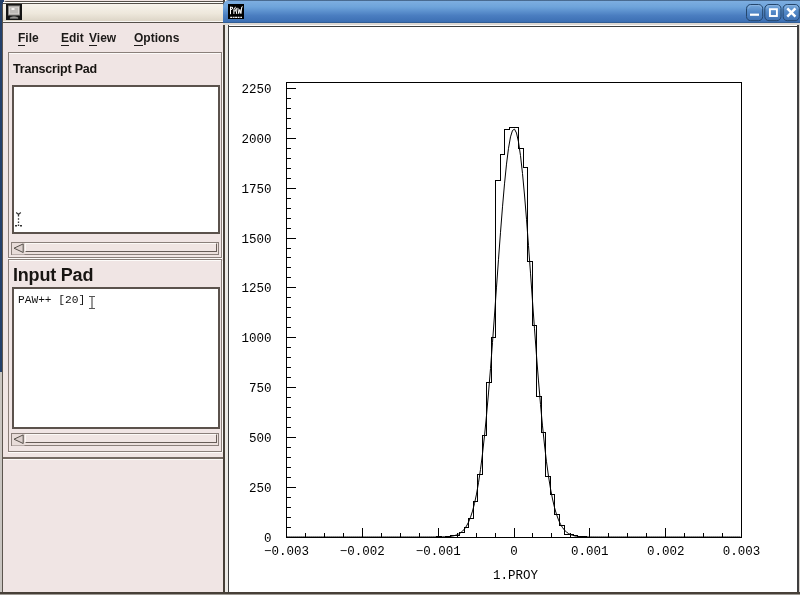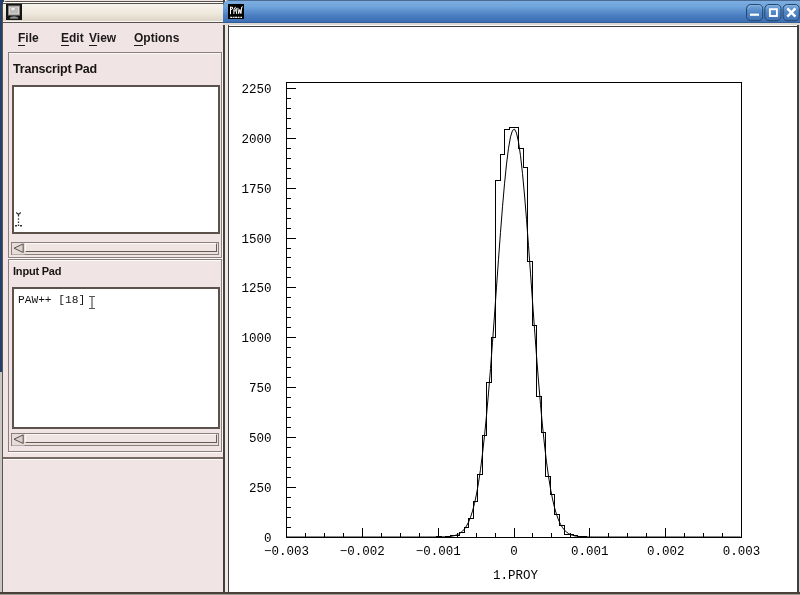--- a/index.html
+++ b/index.html
@@ -58,24 +58,24 @@
 <div class="abs" style="left:8px;top:256.5px;width:214px;height:1px;background:#8a7f7a;"></div>
 <div class="abs" style="left:8px;top:257.5px;width:214px;height:1px;background:#fdfbf9;"></div>
 <div class="abs" style="left:8px;top:258.5px;width:214px;height:1px;background:#8a7f7a;"></div>
 <div class="abs" style="left:8px;top:259.5px;width:214px;height:1px;background:#fdfbf9;"></div>
 
 <div class="abs" style="left:8px;top:259.5px;width:213px;height:191px;border-left:1px solid #8a7f7a;box-sizing:border-box;"></div>
 <div class="abs" style="left:221px;top:259.5px;width:1px;height:191px;background:#8a7f7a;"></div>
 <div class="abs" style="left:222px;top:260.5px;width:1px;height:191px;background:#fdfbf9;"></div>
 <div class="abs" style="left:8px;top:450.5px;width:214px;height:1px;background:#8a7f7a;"></div>
 <div class="abs" style="left:8px;top:451.5px;width:214px;height:1px;background:#fdfbf9;"></div>
-<div class="abs" style="left:13px;top:265px;font-weight:bold;font-size:11px;color:#181512;letter-spacing:-0.2px;">Input Pad</div>
+<div class="abs" style="left:13px;top:265px;font-weight:bold;font-size:18px;color:#181512;letter-spacing:-0.2px;">Input Pad</div>
 
 <div class="abs" style="left:12px;top:287px;width:208px;height:141.5px;background:#fff;border:2px solid #5b524c;box-sizing:border-box;"></div>
-<pre class="abs" style="left:18px;top:294px;">PAW++ [18]</pre>
+<pre class="abs" style="left:18px;top:294px;">PAW++ [20]</pre>
 <svg class="abs" style="left:87px;top:295px;" width="12" height="15" viewBox="0 0 12 15">
  <path d="M2 1.5 H8 M5 1.5 V13.5 M2 13.5 H8" stroke="#555" stroke-width="1.2" fill="none"></path>
 </svg>
 
 <div class="abs" style="left:10.5px;top:432.5px;width:208px;height:13.5px;background:#ece0dd;border:1px solid #8a7f7a;box-sizing:border-box;"></div>
 <svg class="abs" style="left:11.5px;top:433.5px;" width="13" height="12" viewBox="0 0 13 12">
  <rect x="0" y="0" width="12.5" height="11.5" fill="#e8dcd9"></rect>
  <path d="M2 5.2 L11.2 0.9 V9.5 Z" fill="#ddd1ce" stroke="#56504a" stroke-width="1" stroke-linejoin="round"></path>
 </svg>
 <div class="abs" style="left:25px;top:434px;width:192px;height:9px;background:#f0e5e3;border-top:1px solid #fcf9f6;border-left:1px solid #fcf9f6;border-right:1px solid #665c57;border-bottom:1px solid #665c57;box-sizing:border-box;"></div>

